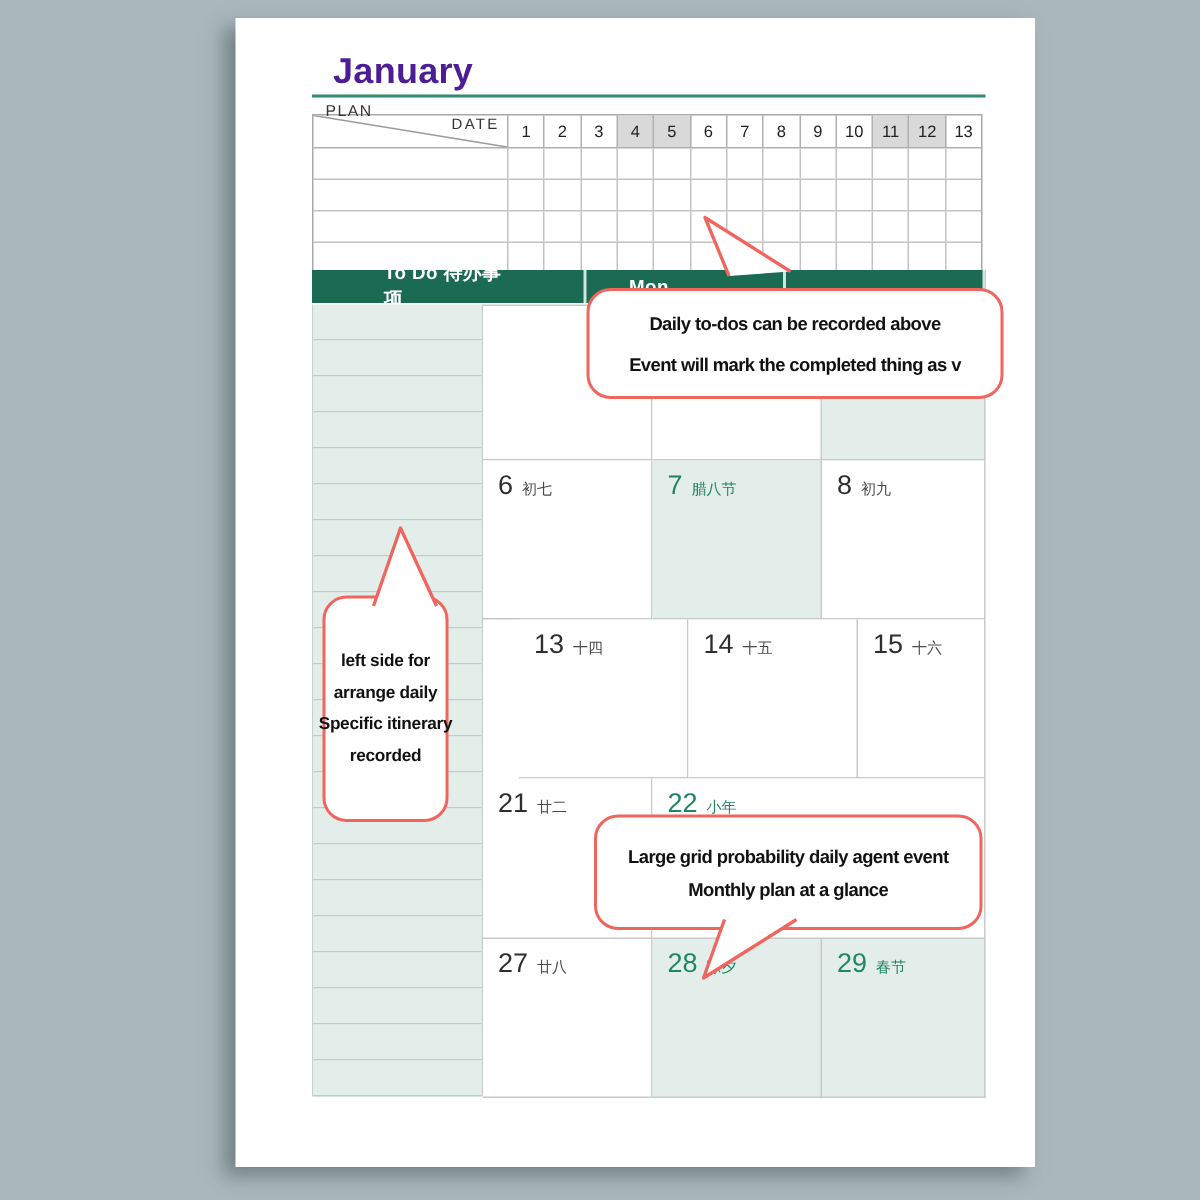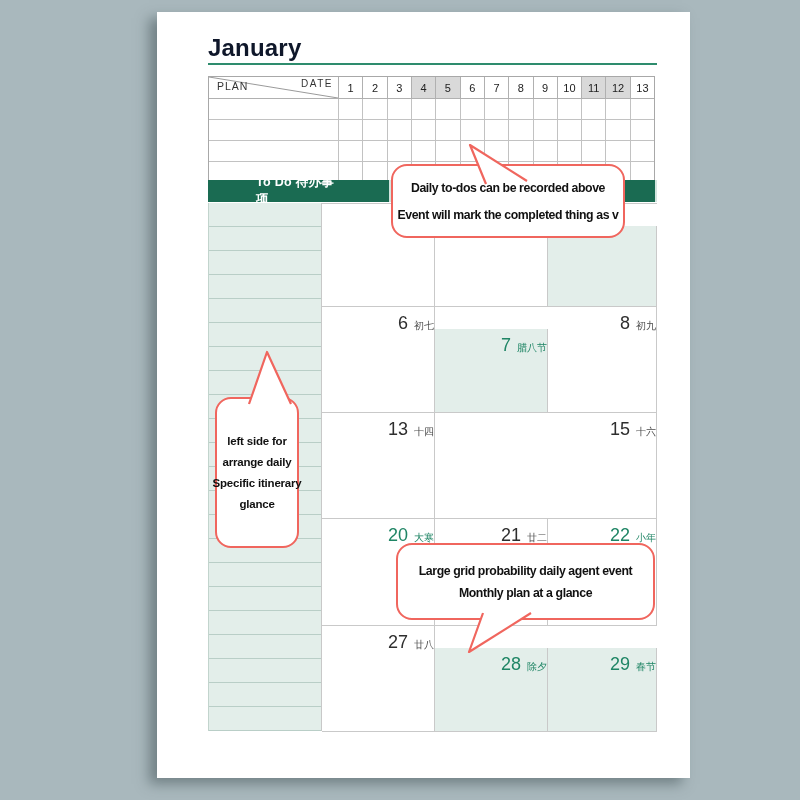--- a/index.html
+++ b/index.html
@@ -7,29 +7,29 @@
     width:800px;height:800px;position:relative;overflow:hidden;
     background:#a9b8bd;
     font-family:"Liberation Sans","DejaVu Sans",sans-serif;
   }
   .page{
     position:absolute;left:157px;top:12px;width:533px;height:766px;
     background:#ffffff;
     box-shadow:-8px 6px 12px rgba(60,75,80,.5);
   }
   
-  .title{position:absolute;left:51px;top:22px;margin:0;font-size:24px;font-weight:bold;color:#0f172a;letter-spacing:.2px;}
+  .title{position:absolute;left:65px;top:22px;margin:0;font-size:24px;font-weight:bold;color:#4c1d95;letter-spacing:.2px;}
   .title-rule{position:absolute;left:51px;top:51px;width:449px;height:2px;background:#2e8c6d;}
   
   .plan-table{position:absolute;left:51px;top:64px;width:447px;border:1px solid #a8a8a8;box-sizing:border-box;background:#fff;}
   .plan-header{display:flex;height:21px;border-bottom:1px solid #b0b0b0;}
   .plan-corner{width:130px;position:relative;border-right:1px solid #b0b0b0;box-sizing:border-box;}
   .plan-corner svg{position:absolute;inset:0;width:100%;height:100%;}
   .corner-date{position:absolute;top:1px;right:5px;font-size:10px;color:#333;letter-spacing:1.5px;}
-  .corner-plan{position:absolute;bottom:6px;left:8px;font-size:10.5px;color:#333;letter-spacing:1px;}
+  .corner-plan{position:absolute;bottom:18px;left:8px;font-size:10.5px;color:#333;letter-spacing:1px;}
   .plan-dates{flex:1;display:flex;}
   .pd-cell{flex:1;display:flex;align-items:center;justify-content:center;font-size:11px;color:#222;border-right:1px solid #b0b0b0;box-sizing:border-box;}
   .pd-cell:last-child{border-right:none;}
   .pd-cell.weekend{background:#d9d9d9;}
   .pb-row{display:flex;height:20px;border-bottom:1px solid #c2c2c2;}
   .pb-row:last-child{border-bottom:none;}
   .pb-left{width:130px;border-right:1px solid #c2c2c2;box-sizing:border-box;}
   .pb-cell{flex:1;border-right:1px solid #c2c2c2;box-sizing:border-box;}
   .pb-cell:last-child{border-right:none;}
   
@@ -37,32 +37,32 @@
   .wh-cell{display:flex;align-items:center;justify-content:center;color:#fff;font-size:12.5px;font-weight:bold;letter-spacing:.3px;box-sizing:border-box;margin-left:48px;}
   .wh-cell + .wh-cell{border-left:2px solid rgba(245,250,248,.85);}
   .wh-todo{width:114px;}
   .wh-day{width:113px;}
   .wh-day:last-child{width:auto;flex:1;}
   
   .todo-col{position:absolute;left:51px;top:191px;width:114px;box-sizing:border-box;border-left:1px solid #c2d4cd;border-right:1px solid #c8c8c8;}
   .todo-row{height:24px;background:#e3eeea;border-bottom:1px solid #b9cec7;box-sizing:border-box;}
   
   .cal-grid{position:absolute;left:165px;top:191px;width:335px;border-top:1px solid #c9c9c9;box-sizing:border-box;}
-  .cal-row{display:flex;text-align:right;}
+  .cal-row{display:flex;}
   .cal-cell{border-right:1px solid #c9c9c9;border-bottom:1px solid #c9c9c9;box-sizing:border-box;padding:6px 0 0 10px;background:#fff;}
-  .cal-cell.tinted{background:#e3eeea;margin-top:22px;}
+  .cal-cell.tinted{background:#e3eeea;}
   .cal-c0,.cal-c1{width:113px;}
   .cal-c2{flex:1;}
   .day-num{font-size:18px;color:#2e2e2e;}
   .day-lunar{font-size:10px;color:#4a4a4a;margin-left:6px;}
   .cal-cell.green .day-num,.cal-cell.green .day-lunar{color:#1f8565;}
   
   .callout{position:absolute;background:#fff;border:2px solid #f0665e;border-radius:16px;display:flex;flex-direction:column;justify-content:center;align-items:center;z-index:5;box-sizing:border-box;}
   .co-line{font-weight:bold;color:#111;white-space:nowrap;}
-  .co-top{left:391px;top:164px;width:234px;height:74px;row-gap:13px;}
+  .co-top{left:391px;top:192px;width:278px;height:74px;row-gap:13px;}
   .co-top .co-line{font-size:12.3px;letter-spacing:-.4px;}
   .co-left{left:215px;top:397px;width:84px;height:151px;row-gap:9px;}
   .co-left .co-line{font-size:11.5px;letter-spacing:-.2px;}
   .co-bottom{left:396px;top:543px;width:259px;height:77px;row-gap:8px;}
   .co-bottom .co-line{font-size:12.3px;letter-spacing:-.4px;}
   .tails{position:absolute;left:0;top:0;width:800px;height:800px;z-index:6;pointer-events:none;}
   .tails path{fill:#ffffff;stroke:#f0665e;stroke-width:2.2;stroke-linejoin:round;}
 </style>
 </head>
 <body>
@@ -201,26 +201,26 @@
       <div class="cal-row" style="height: 103px;">
         <div class="cal-cell cal-c0"></div>
         <div class="cal-cell cal-c1"></div>
         <div class="cal-cell cal-c2 tinted"></div>
       </div>
       <div class="cal-row" style="height: 106px;">
         <div class="cal-cell cal-c0"><span class="day-num">6</span><span class="day-lunar">初七</span></div>
         <div class="cal-cell cal-c1 tinted green"><span class="day-num">7</span><span class="day-lunar">腊八节</span></div>
         <div class="cal-cell cal-c2"><span class="day-num">8</span><span class="day-lunar">初九</span></div>
       </div>
-      <div class="cal-row" style="height: 106px;">
+      <div class="cal-row" style="height: 106px; margin-left: 24px;">
         <div class="cal-cell cal-c0"><span class="day-num">13</span><span class="day-lunar">十四</span></div>
+        <div class="cal-cell cal-c1"><span class="day-num">14</span><span class="day-lunar">十五</span></div>
         <div class="cal-cell cal-c2"><span class="day-num">15</span><span class="day-lunar">十六</span></div>
       </div>
       <div class="cal-row" style="height: 107px;">
-        <div class="cal-cell cal-c0 green"><span class="day-num">20</span><span class="day-lunar">大寒</span></div>
         <div class="cal-cell cal-c1"><span class="day-num">21</span><span class="day-lunar">廿二</span></div>
         <div class="cal-cell cal-c2 green"><span class="day-num">22</span><span class="day-lunar">小年</span></div>
       </div>
       <div class="cal-row" style="height: 106px;">
         <div class="cal-cell cal-c0"><span class="day-num">27</span><span class="day-lunar">廿八</span></div>
         <div class="cal-cell cal-c1 tinted green"><span class="day-num">28</span><span class="day-lunar">除夕</span></div>
         <div class="cal-cell cal-c2 tinted green"><span class="day-num">29</span><span class="day-lunar">春节</span></div>
       </div>
     </div>
 
@@ -228,21 +228,21 @@
 
 <div class="callout co-top">
   <div class="co-line">Daily to-dos can be recorded above</div>
   <div class="co-line">Event will mark the completed thing as v</div>
 </div>
 
 <div class="callout co-left">
   <div class="co-line">left side for</div>
   <div class="co-line">arrange daily</div>
   <div class="co-line">Specific itinerary</div>
-  <div class="co-line">glance</div>
+  <div class="co-line">recorded</div>
 </div>
 
 <div class="callout co-bottom">
   <div class="co-line">Large grid probability daily agent event</div>
   <div class="co-line">Monthly plan at a glance</div>
 </div>
 
 <svg class="tails">
   <path d="M486,184 L470,145 L527,181"></path>
   <path d="M249,404 L267,352 L291,404"></path>

